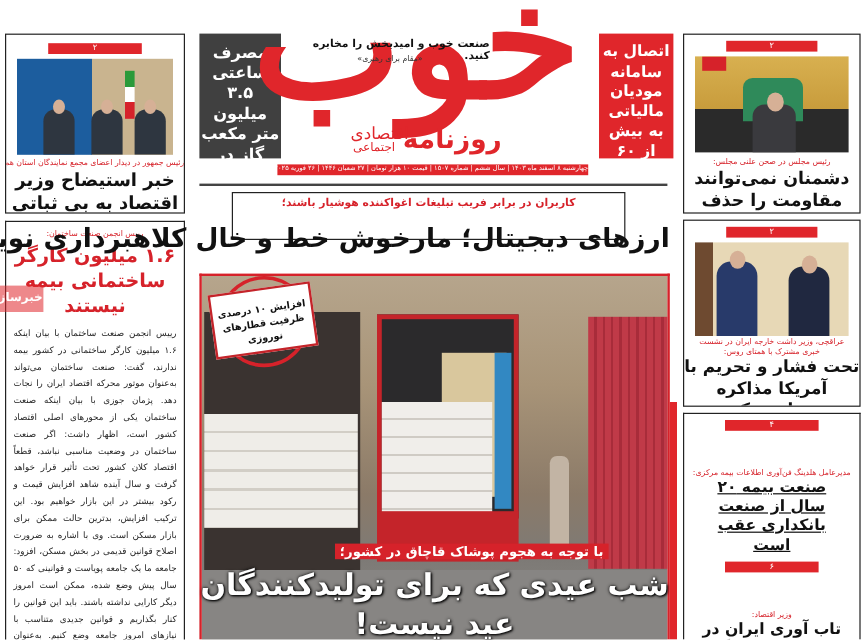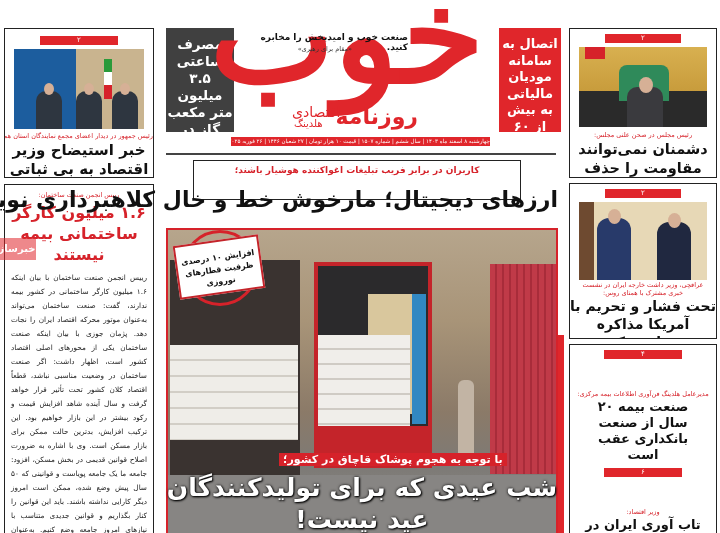--- a/index.html
+++ b/index.html
@@ -109,21 +109,21 @@
 </div>
 <div class="watermark">خبرساز</div>
 
 <div id="promo-left">مصرف ساعتی ۳.۵ میلیون متر مکعب گاز در تهران</div>
 <div id="promo-right">اتصال به سامانه مودیان مالیاتی به بیش از ۶۰ درصد رسید</div>
 
 <div id="logo">
   <div class="big">خوب</div>
   <div class="small-name">روزنامه</div>
   <div class="sub1">اقتصادی</div>
-  <div class="sub2">هلدینگ</div>
+  <div class="sub2">اجتماعی</div>
 </div>
 <div id="motto">صنعت خوب و امیدبخش را مخابره کنید.</div>
 <div id="motto-src">«مقام برای رهبری»</div>
 <div id="dateline">چهارشنبه ۸ اسفند ماه ۱۴۰۳ | سال ششم | شماره ۱۵۰۷ | قیمت ۱۰ هزار تومان | ۲۷ شعبان ۱۴۴۶ | ۲۶ فوریه ۲۰۲۵</div>
 <div id="rule"></div>
 
 <div id="kicker-box">کاربران در برابر فریب تبلیغات اغواکننده هوشیار باشند؛</div>
 <div id="main-headline">ارزهای دیجیتال؛ مارخوش خط و خال کلاهبرداری نوین</div>
 
 <div id="main-photo">
@@ -170,21 +170,21 @@
   <div class="kicker">عراقچی، وزیر داشت خارجه ایران در نشست خبری مشترک با همتای روس:</div>
   <div class="headline">تحت فشار و تحریم با آمریکا مذاکره نخواهیم کرد</div>
 </div>
 
 <div class="red-side"></div>
 
 <div class="box" id="right-bottom">
   <div>
     <div class="num-bar">۴</div>
     <div class="kicker">مدیرعامل هلدینگ فن‌آوری اطلاعات بیمه مرکزی:</div>
-    <div class="headline" style="padding:0 14px;">صنعت بیمه ۲۰ سال از صنعت بانکداری عقب است</div>
+    <div class="headline" style="padding:0 14px;text-decoration:underline;">صنعت بیمه ۲۰ سال از صنعت بانکداری عقب است</div>
   </div>
   <div>
     <div class="num-bar">۶</div>
     <div class="kicker">وزیر اقتصاد:</div>
     <div class="headline" style="padding:0 10px;">تاب آوری ایران در ۷ سال تحریم الگوی قابل توجهی برای کشورهای منطقه است</div>
   </div>
 
 </div>
 
 </body></html>

